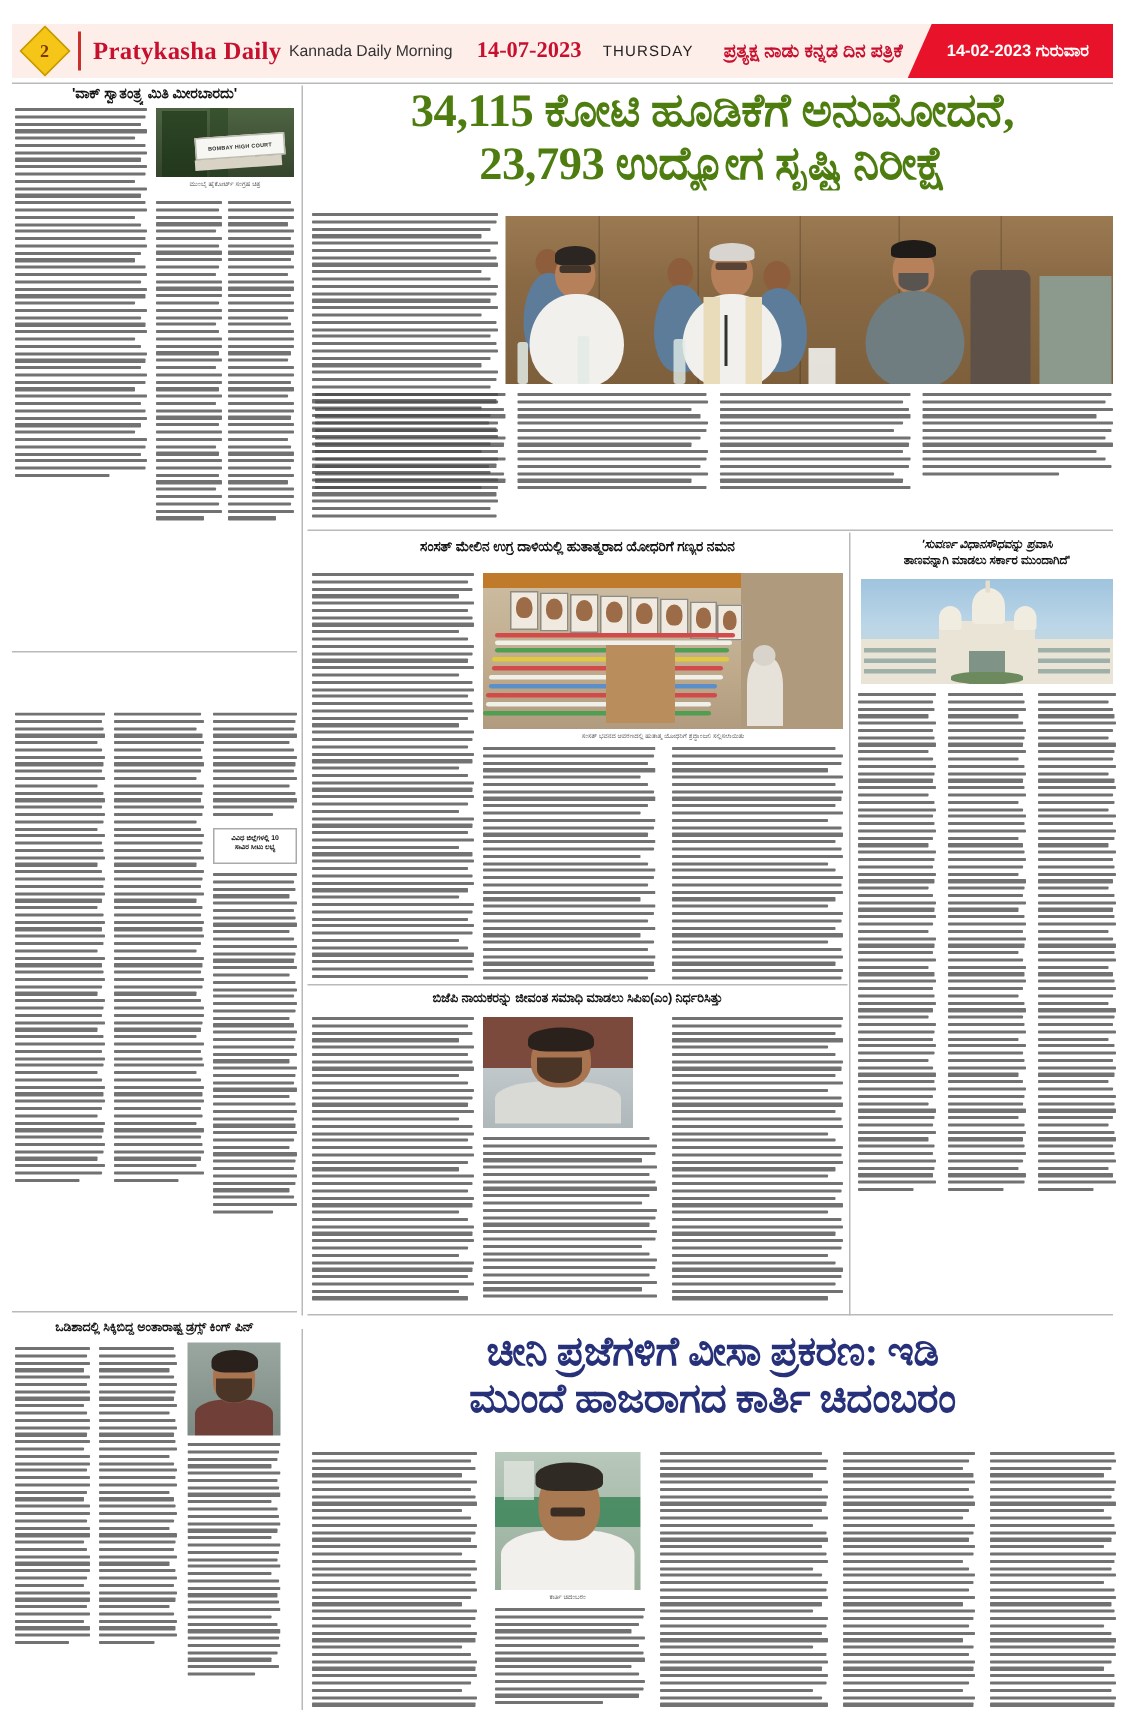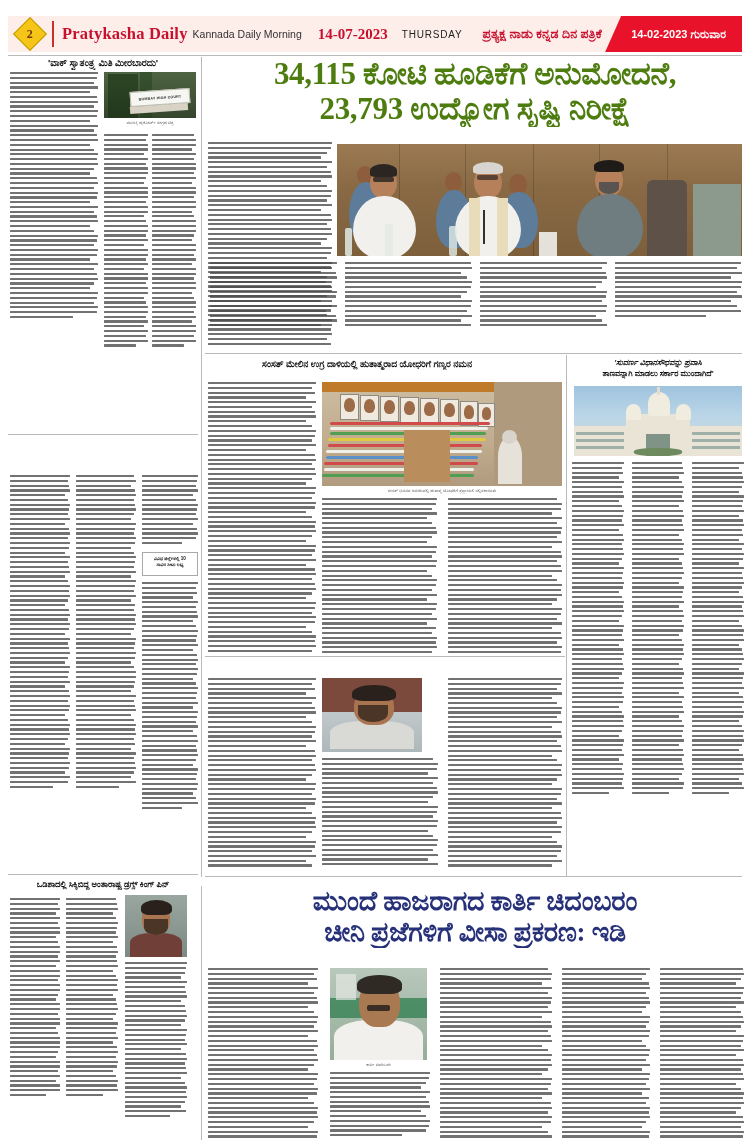--- a/index.html
+++ b/index.html
@@ -835,21 +835,21 @@
         <i class="s1"></i>
         <i class="s2"></i>
       <i class="s3"></i>
         <i class="s1"></i>
 
     </div>
   </div>
 
   <div class="rule-h" style="left:205px;top:353px;width:537px;"></div>
 
-  <div class="col" style="left:188px;top:358px;width:358px;">
+  <div class="col" style="left:206px;top:358px;width:358px;">
     <div class="kn-head-sm" style="font-size:9.2px;">ಸಂಸತ್ ಮೇಲಿನ ಉಗ್ರ ದಾಳಿಯಲ್ಲಿ ಹುತಾತ್ಮರಾದ ಯೋಧರಿಗೆ ಗಣ್ಯರ ನಮನ</div>
   </div>
 
   <div class="photo ph-mem" style="left:322px;top:382px;width:240px;height:104px;">
     <div style="position:absolute;left:0;top:0;width:100%;height:10px;background:#c07b2a;"></div>
     <div style="position:absolute;left:172px;top:0;width:68px;height:104px;background:#b09a7d;"></div>
 
     <div class="mem-portrait" style="left:18px;top:12px;width:17px;height:24px;">
         <div class="mem-face"></div>
       </div>
@@ -1025,20 +1025,23 @@
         <i class="s3"></i>
         <i class="s1"></i>
       <i class="s2"></i>
         <i class="s1"></i>
         <i class="s3"></i>
     </div>
   </div>
 
   <div class="rule-h" style="left:205px;top:656px;width:360px;"></div>
 
+  <div class="col" style="left:204px;top:660px;width:362px;">
+    <div class="kn-head-sm" style="font-size:8.6px;">ಬಿಜೆಪಿ ನಾಯಕರನ್ನು ಜೀವಂತ ಸಮಾಧಿ ಮಾಡಲು ಸಿಪಿಐ(ಎಂ) ನಿರ್ಧರಿಸಿತ್ತು</div>
+  </div>
 
   <div class="photo ph-port" style="left:322px;top:678px;width:100px;height:74px;background:linear-gradient(#cfd6d8,#aeb7ba);">
     <div style="position:absolute;left:0;top:0;width:100%;height:34px;background:#7b4a3c;"></div>
     <div class="port-body" style="background:#d9d9d6;top:58%;"></div>
     <div class="port-face" style="left:32%;top:14%;width:40%;height:50%;"></div>
     <div class="port-hair" style="left:30%;top:9%;width:44%;height:22%;"></div>
     <div class="port-beard" style="left:36%;top:36%;width:30%;height:24%;"></div>
   </div>
 
   <div class="col" style="left:208px;top:678px;width:108px;height:190px;">
@@ -1401,22 +1404,22 @@
       <i class="s4"></i>
         <i class="s2"></i>
         <i class="s1"></i>
         <i class="s5"></i>
     </div>
   </div>
 
   <div class="rule-h" style="left:205px;top:876px;width:537px;"></div>
 
   <div class="col" style="left:205px;top:886px;width:540px;">
+    <div class="kn-head-blue">ಚೀನಿ ಪ್ರಜೆಗಳಿಗೆ ವೀಸಾ ಪ್ರಕರಣ: ಇಡಿ</div>
     <div class="kn-head-blue">ಮುಂದೆ ಹಾಜರಾಗದ ಕಾರ್ತಿ ಚಿದಂಬರಂ</div>
-    <div class="kn-head-blue">ಚೀನಿ ಪ್ರಜೆಗಳಿಗೆ ವೀಸಾ ಪ್ರಕರಣ: ಇಡಿ</div>
   </div>
 
   <div class="photo" style="left:330px;top:968px;width:97px;height:92px;background:linear-gradient(#b8c8bb,#96ad99);">
     <div style="position:absolute;left:0;top:30px;width:100%;height:20px;background:#2e7d4f;opacity:.75;"></div>
     <div style="position:absolute;left:6px;top:6px;width:20px;height:26px;background:#e5e8e2;opacity:.7;"></div>
     <div class="port-body" style="background:#f1f0ec;top:56%;left:4%;width:92%;height:44%;"></div>
     <div class="port-face" style="left:30%;top:12%;width:42%;height:52%;background:#a97a52;"></div>
     <div class="port-hair" style="left:28%;top:8%;width:46%;height:20%;background:#2f2a24;"></div>
     <div style="position:absolute;left:38%;top:40%;width:24%;height:7%;background:#3a2e24;border-radius:2px;"></div>
   </div>

